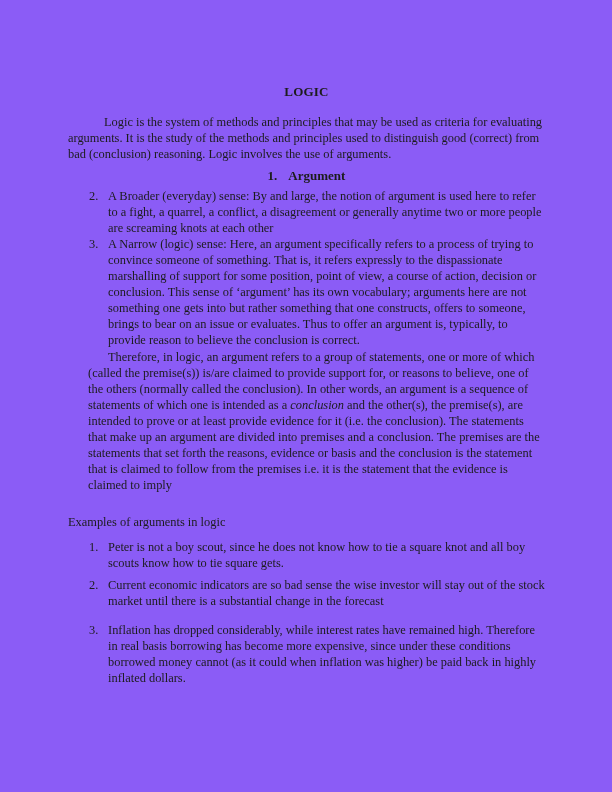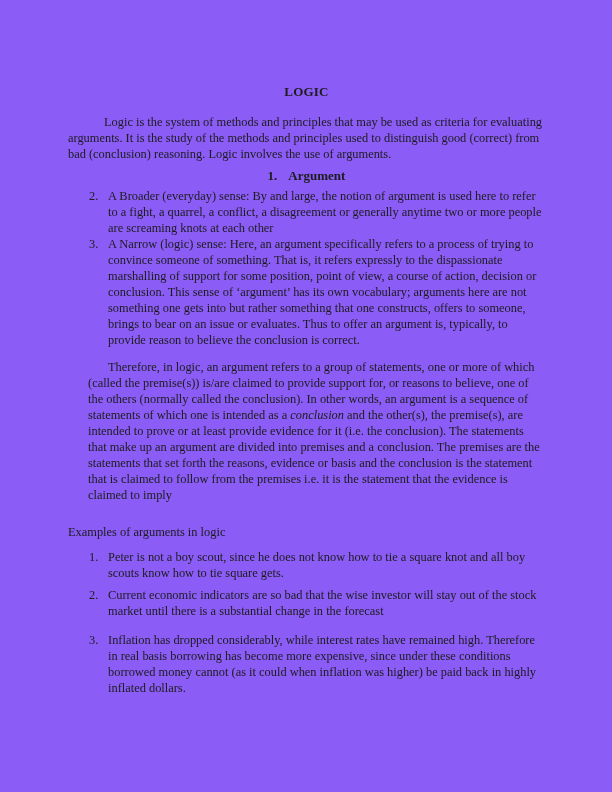--- a/index.html
+++ b/index.html
@@ -22,21 +22,21 @@
   .intro { margin:0; text-indent:36px; }
   .section-heading {
     font-size:13px; font-weight:bold; text-align:center;
     margin:6px 0 4px 0;
   }
   .section-heading .sec-num { margin-right:11px; }
   .olist { margin:0; padding:0; }
   .li { display:flex; }
   .li .num { flex:0 0 19px; margin-left:21px; }
   .li .txt { flex:1; }
-  .therefore { margin:11px 0 0 20px; text-indent:20px; }
+  .therefore { margin:1px 0 0 20px; text-indent:20px; }
   .em-word { font-style:italic; }
   .examples-label { margin:21px 0 0 0; }
   .examples { margin-top:9px; }
   .examples .li { margin-bottom:6px; }
   .examples .li:nth-child(2) { margin-bottom:13px; }
   .examples .li:last-child { margin-bottom:0; }
 </style>
 </head>
 <body>
 
@@ -66,21 +66,21 @@
 
     <p class="examples-label">Examples of arguments in logic</p>
 
     <div class="olist examples">
       <div class="li">
         <span class="num">1.</span>
         <span class="txt">Peter is not a boy scout, since he does not know how to tie a square knot and all boy scouts know how to tie square gets.</span>
       </div>
       <div class="li">
         <span class="num">2.</span>
-        <span class="txt">Current economic indicators are so bad that the wise investor will stay out of the stock market until there is a substantial change in the forecast</span>
+        <span class="txt">Current economic indicators are so bad sense the wise investor will stay out of the stock market until there is a substantial change in the forecast</span>
       </div>
       <div class="li">
         <span class="num">3.</span>
         <span class="txt">Inflation has dropped considerably, while interest rates have remained high. Therefore in real basis borrowing has become more expensive, since under these conditions borrowed money cannot (as it could when inflation was higher) be paid back in highly inflated dollars.</span>
       </div>
     </div>
 
   </div>
 </div>
 

